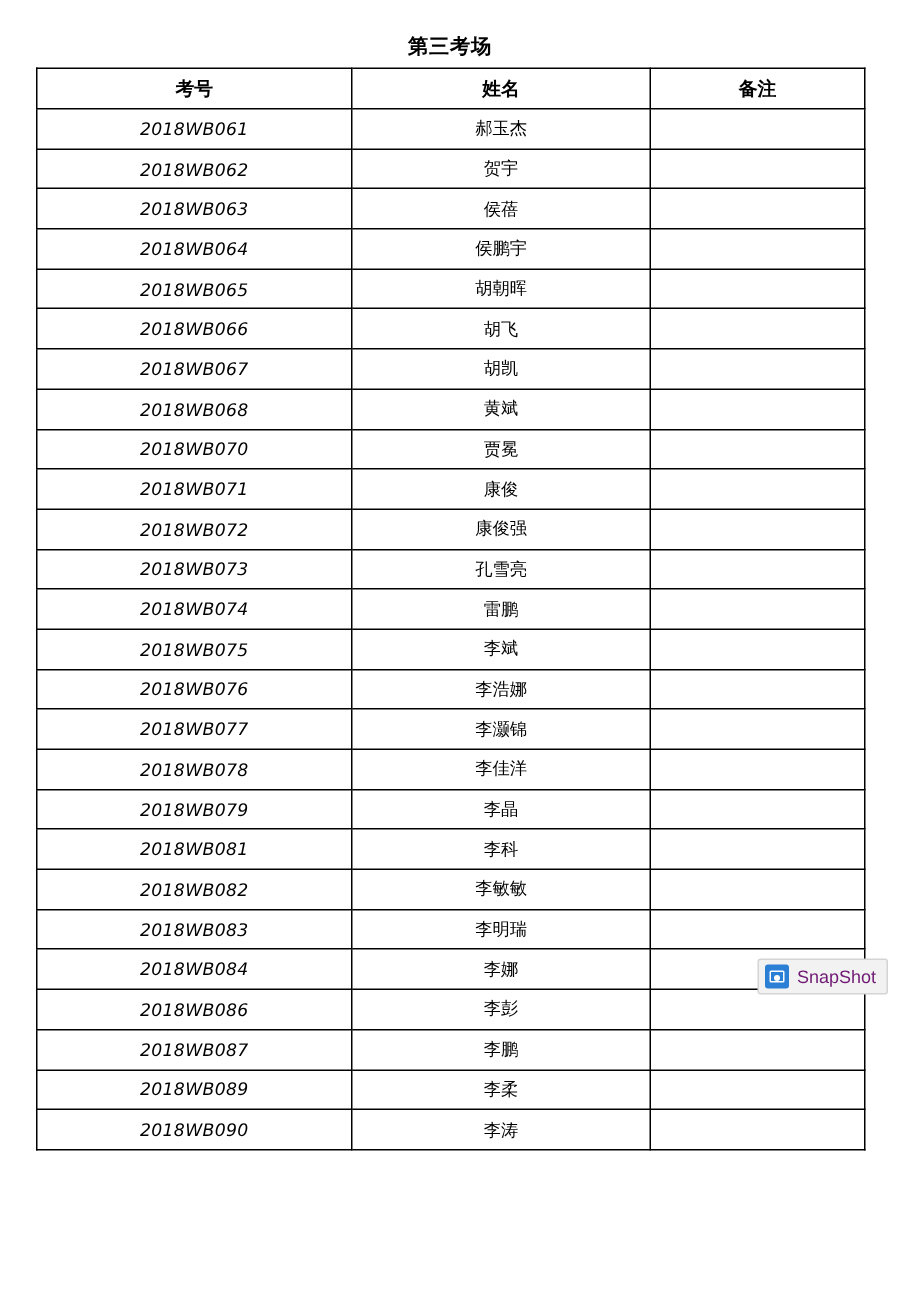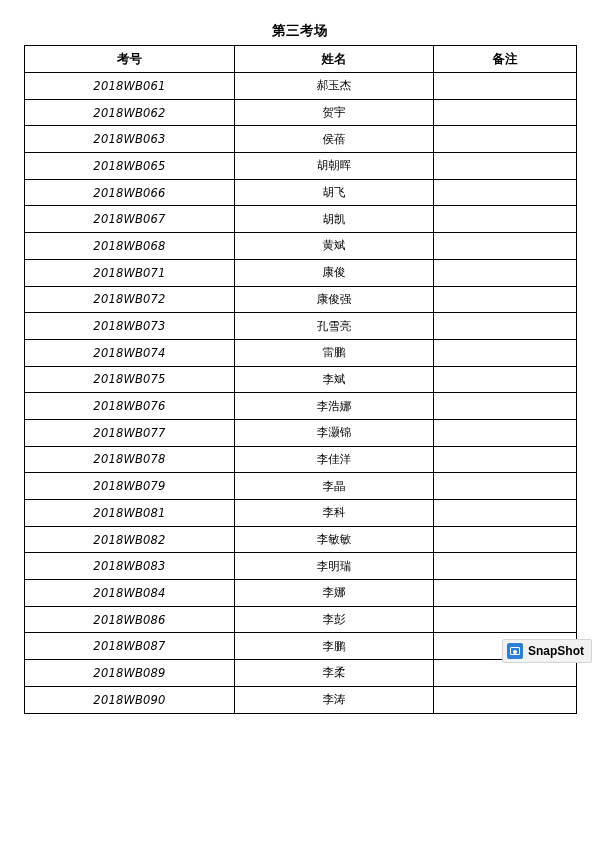--- a/index.html
+++ b/index.html
@@ -107,22 +107,22 @@
     position: absolute;
     left: 6px;
     top: 6.5px;
     width: 4px;
     height: 4px;
     background: #ffffff;
     border-radius: 50%;
   }
   .watermark .wm-text {
     font-size: 12px;
-    font-weight: bold;
-    color: #000000;
+    font-weight: normal;
+    color: #701a75;
     font-family: "Liberation Sans", sans-serif;
   }
 </style>
 </head>
 <body>
 
 <div class="page">
 
   <div class="doc-title">第三考场</div>
 
@@ -149,37 +149,47 @@
           <td class="id-cell">2018WB062</td>
           <td class="name-cell">贺宇</td>
           <td class="note-cell"></td>
         </tr>
         <tr>
           <td class="id-cell">2018WB063</td>
           <td class="name-cell">侯蓓</td>
           <td class="note-cell"></td>
         </tr>
         <tr>
+          <td class="id-cell">2018WB064</td>
+          <td class="name-cell">侯鹏宇</td>
+          <td class="note-cell"></td>
+        </tr>
+        <tr>
           <td class="id-cell">2018WB065</td>
           <td class="name-cell">胡朝晖</td>
           <td class="note-cell"></td>
         </tr>
         <tr>
           <td class="id-cell">2018WB066</td>
           <td class="name-cell">胡飞</td>
           <td class="note-cell"></td>
         </tr>
         <tr>
           <td class="id-cell">2018WB067</td>
           <td class="name-cell">胡凯</td>
           <td class="note-cell"></td>
         </tr>
         <tr>
           <td class="id-cell">2018WB068</td>
           <td class="name-cell">黄斌</td>
+          <td class="note-cell"></td>
+        </tr>
+        <tr>
+          <td class="id-cell">2018WB070</td>
+          <td class="name-cell">贾冕</td>
           <td class="note-cell"></td>
         </tr>
         <tr>
           <td class="id-cell">2018WB071</td>
           <td class="name-cell">康俊</td>
           <td class="note-cell"></td>
         </tr>
         <tr>
           <td class="id-cell">2018WB072</td>
           <td class="name-cell">康俊强</td>

